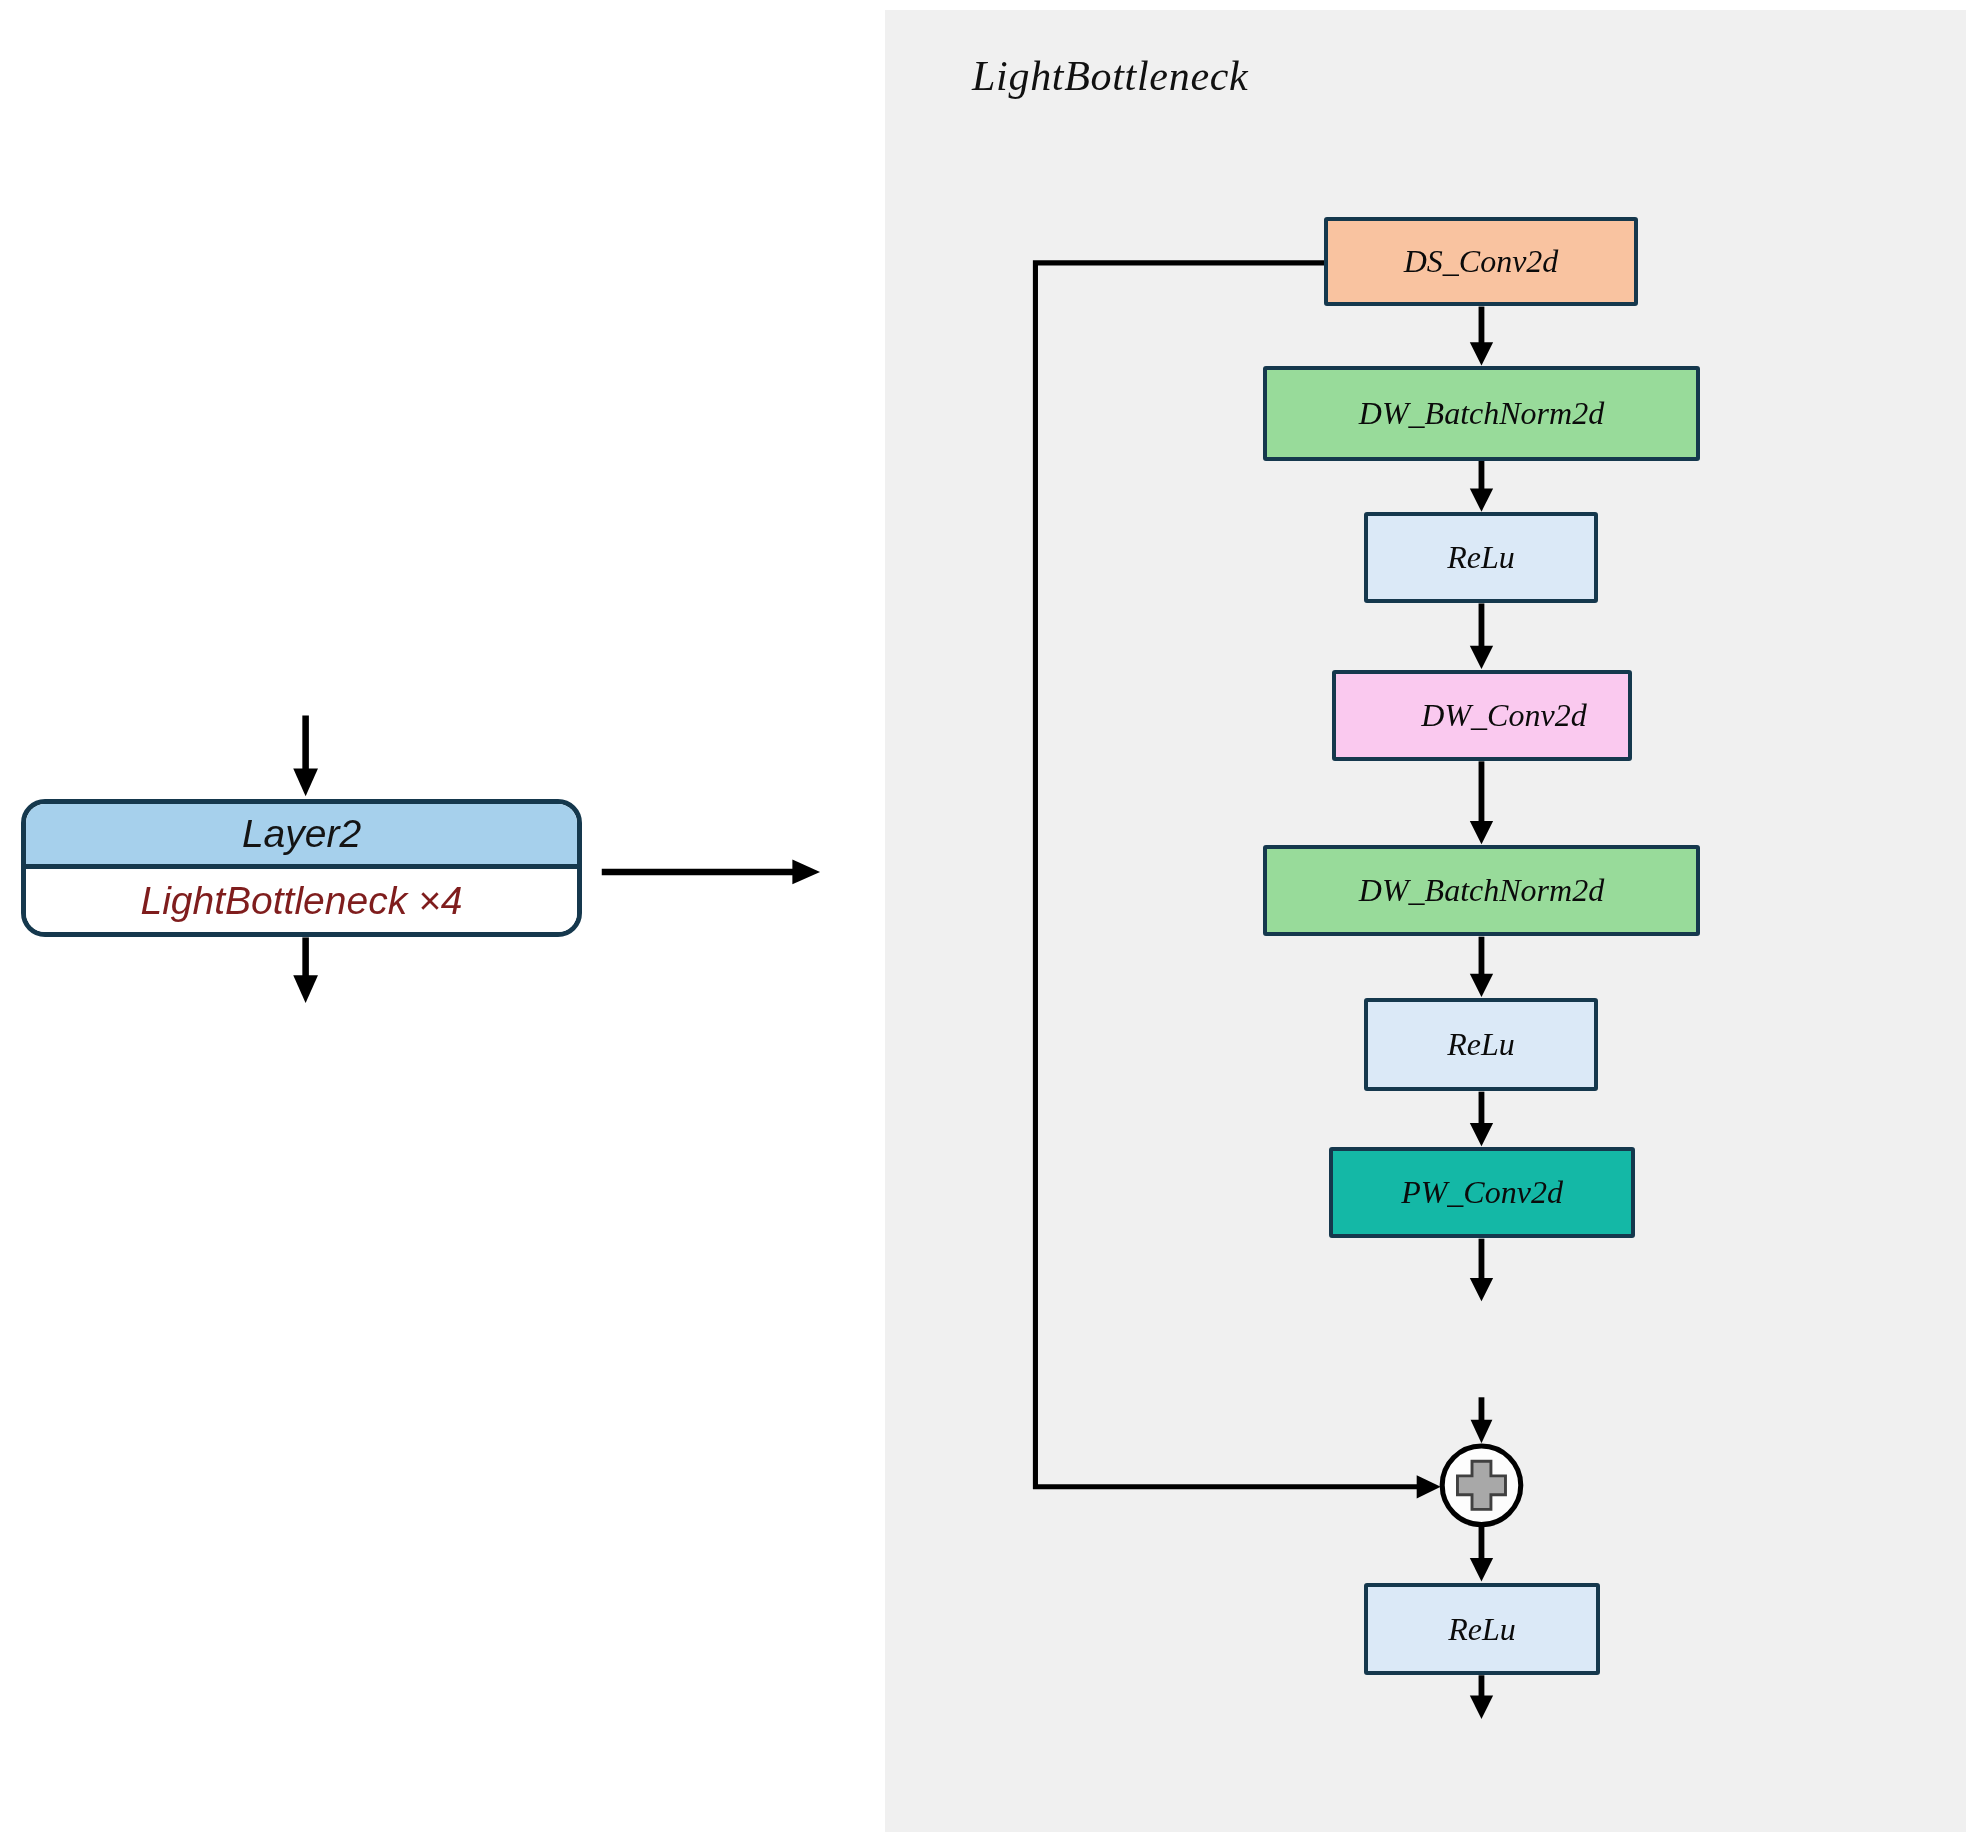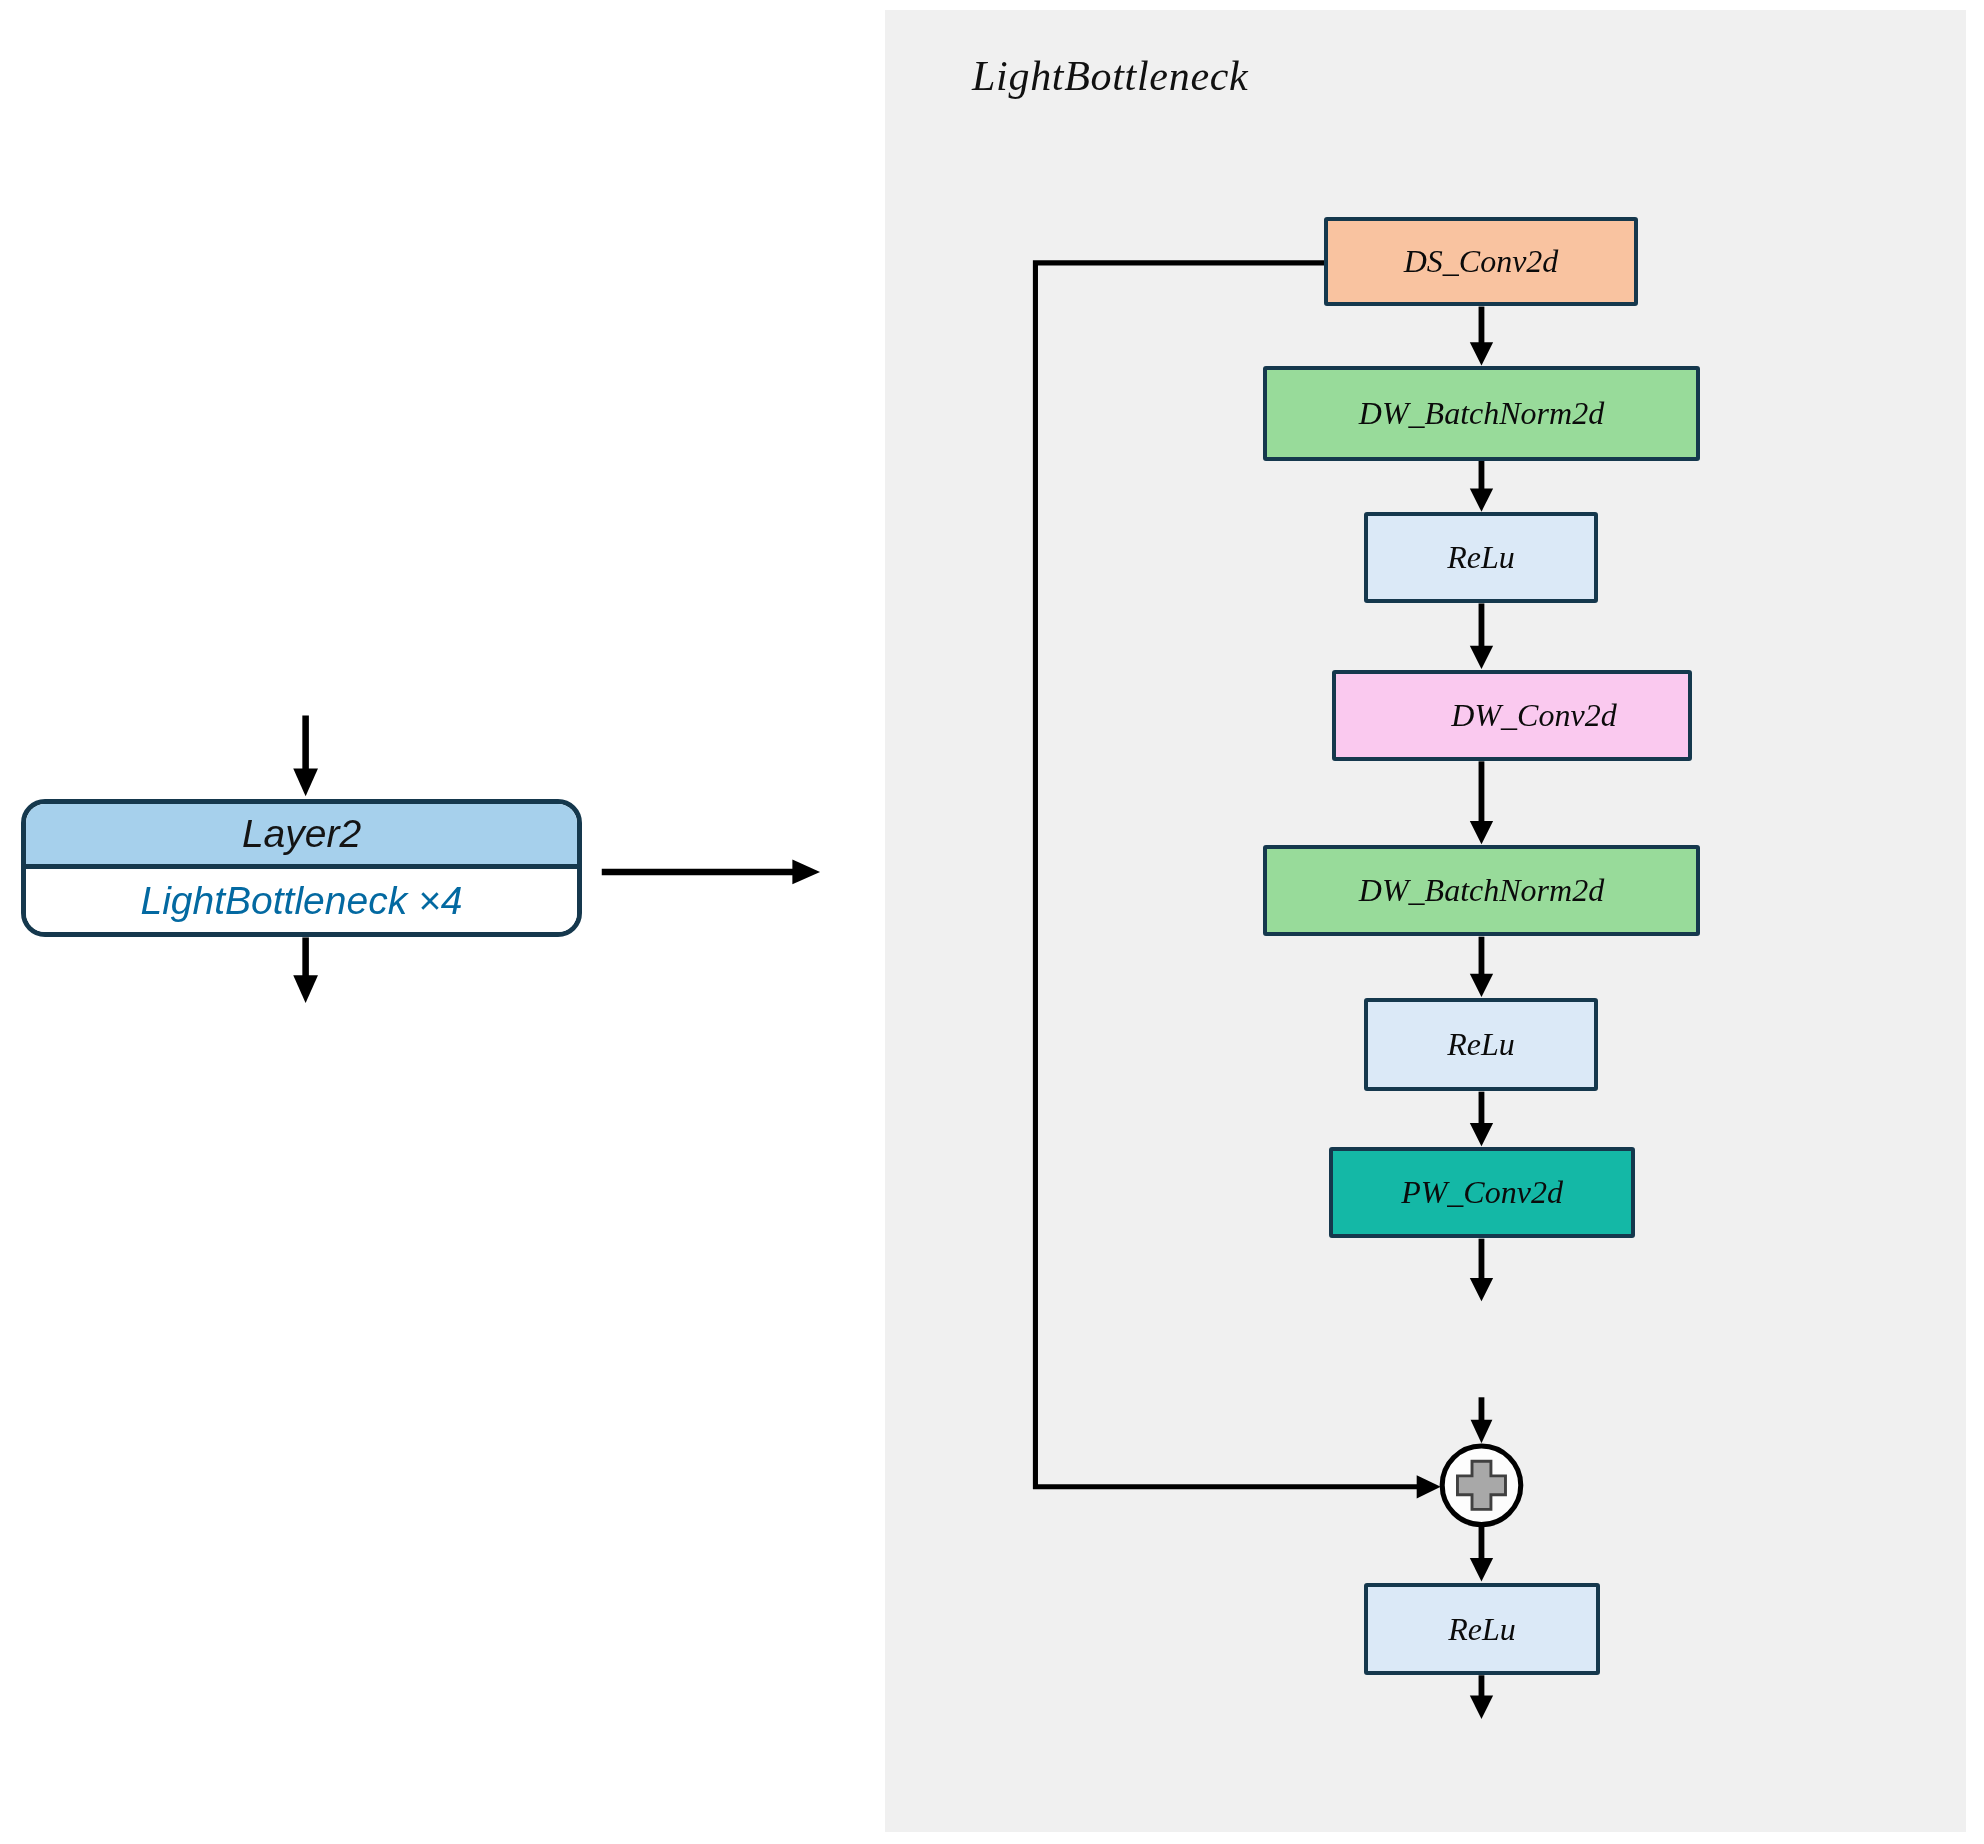--- a/index.html
+++ b/index.html
@@ -35,21 +35,21 @@
     display:flex;
     align-items:center;
     justify-content:center;
     font-size:32px;
     color:#0b0b0b;
     z-index:3;
   }
   .n0{left:1324px;top:217px;width:314px;height:89px;}
   .n1{left:1263px;top:366px;width:437px;height:95px;}
   .n2{left:1364px;top:512px;width:234px;height:91px;}
-  .n3{left:1332px;top:670px;width:360px;height:91px;padding-left:44px;}
+  .n3{left:1332px;top:670px;width:300px;height:91px;padding-left:44px;}
   .n4{left:1263px;top:845px;width:437px;height:91px;}
   .n5{left:1364px;top:998px;width:234px;height:93px;}
   .n6{left:1329px;top:1147px;width:306px;height:91px;}
   .n7{left:1263px;top:1302px;width:437px;height:95px;}
   .n8{left:1364px;top:1583px;width:236px;height:92px;}
   
   .layer-block{
     position:absolute;
     left:21px; top:799px;
     width:561px; height:138px;
@@ -67,21 +67,21 @@
     border-bottom:5.1px solid #15384d;
     display:flex;align-items:center;justify-content:center;
     font-size:39px;
     color:#141414;
   }
   .layer-body{
     box-sizing:border-box;
     height:63px;
     display:flex;align-items:center;justify-content:center;
     font-size:39px;
-    color:#0369a1;
+    color:#7f1d1d;
     background:#ffffff;
   }
   
   .wires{
     position:absolute;
     left:0;top:0;
     width:1985px;height:1845px;
     z-index:2;
   }
 </style>

